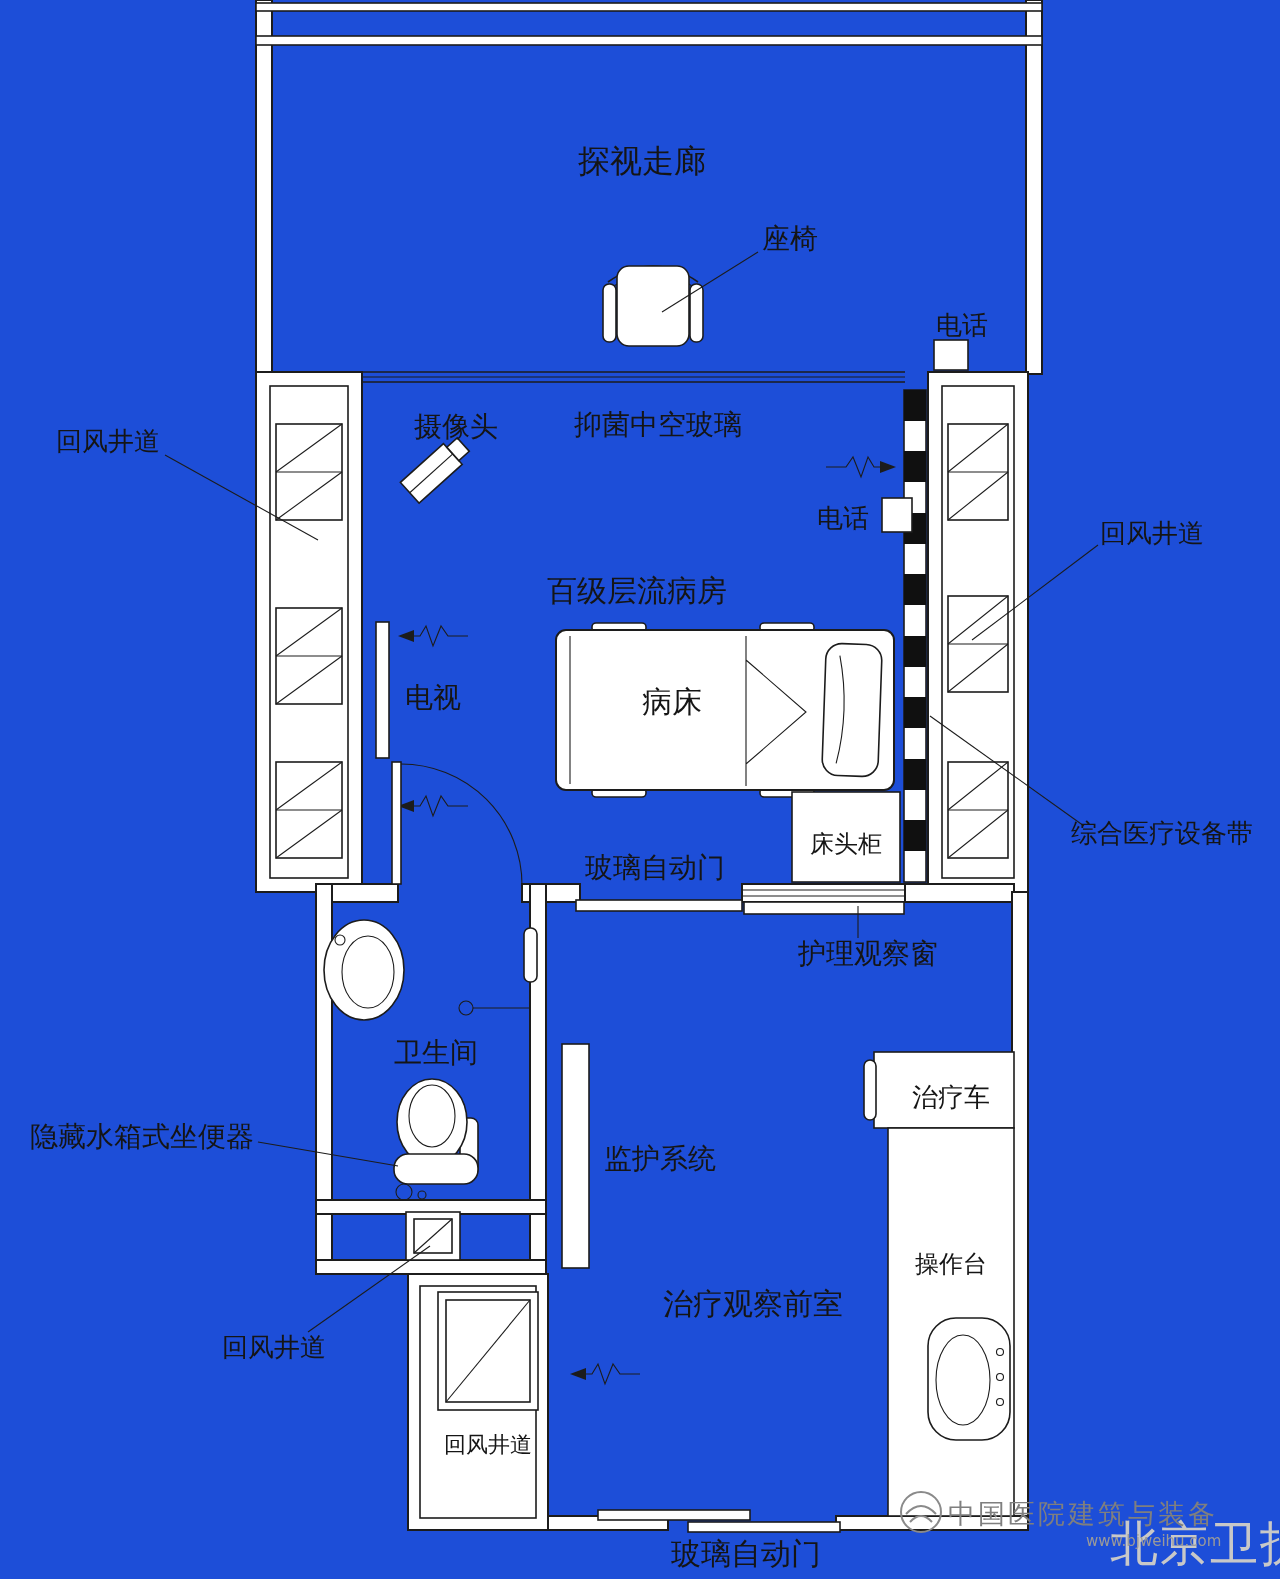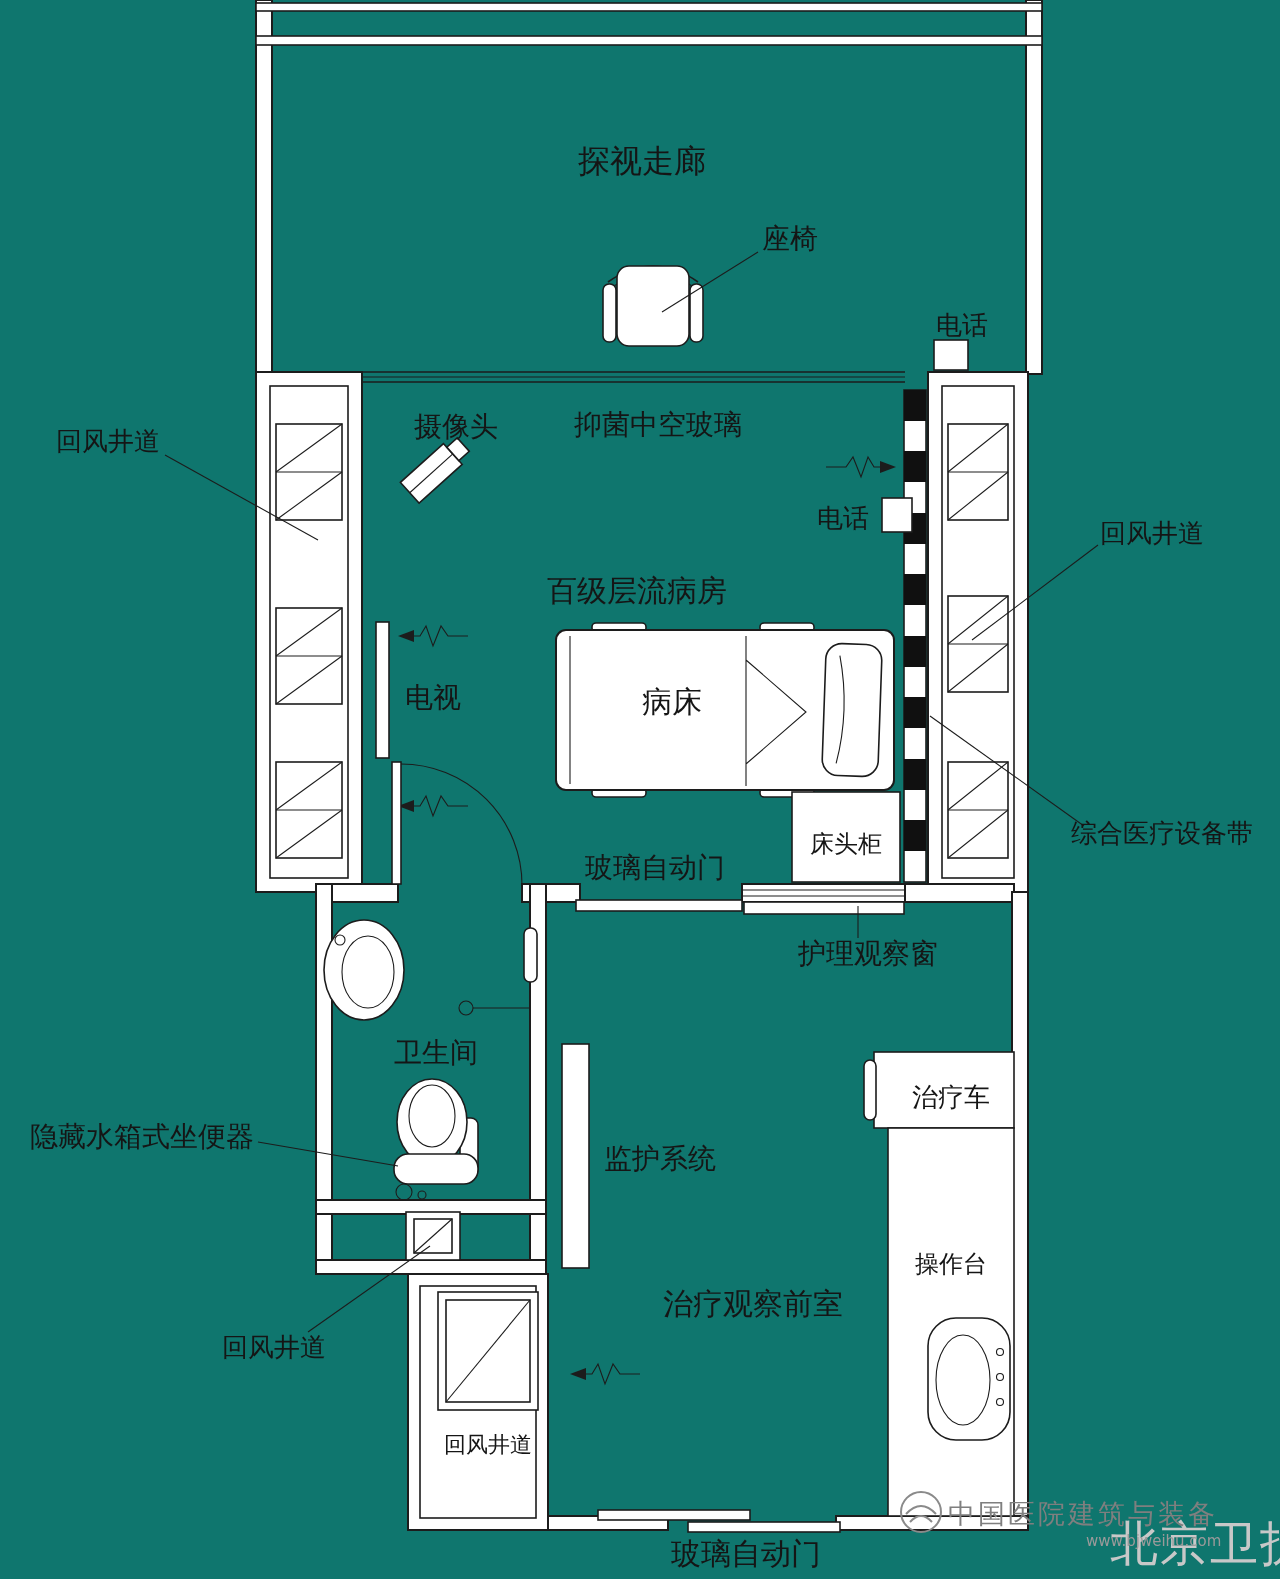--- a/index.html
+++ b/index.html
@@ -1,16 +1,16 @@
 <!DOCTYPE html>
 <html><head>
 <meta charset="utf-8">
 <style>
   html,body{margin:0;padding:0;background:#ffffff;}
-  .canvas{position:relative;width:1280px;height:1579px;background:#0f766e;overflow:hidden;}
+  .canvas{position:relative;width:1280px;height:1579px;background:#1d4ed8;overflow:hidden;}
   svg{display:block;}
   .w  { fill:#ffffff; stroke:#1c1c1c; stroke-width:2; }
   .w1 { fill:#ffffff; stroke:#1c1c1c; stroke-width:1.6; }
   .ln { fill:none; stroke:#1c1c1c; stroke-width:1.6; }
   .tn { fill:none; stroke:#1c1c1c; stroke-width:1.1; }
   .blk{ fill:#101010; stroke:none; }
   .lbl{ font-family:"DejaVu Sans","Liberation Sans",sans-serif; fill:#151515; text-anchor:middle; }
   .f32{font-size:32px}.f30{font-size:30px}.f28{font-size:28px}
   .f26{font-size:26px}.f24{font-size:24px}.f22{font-size:22px}
   .wm-org{ font-family:"DejaVu Sans",sans-serif; font-size:27px; letter-spacing:3px; fill:#7f7f7f; }

